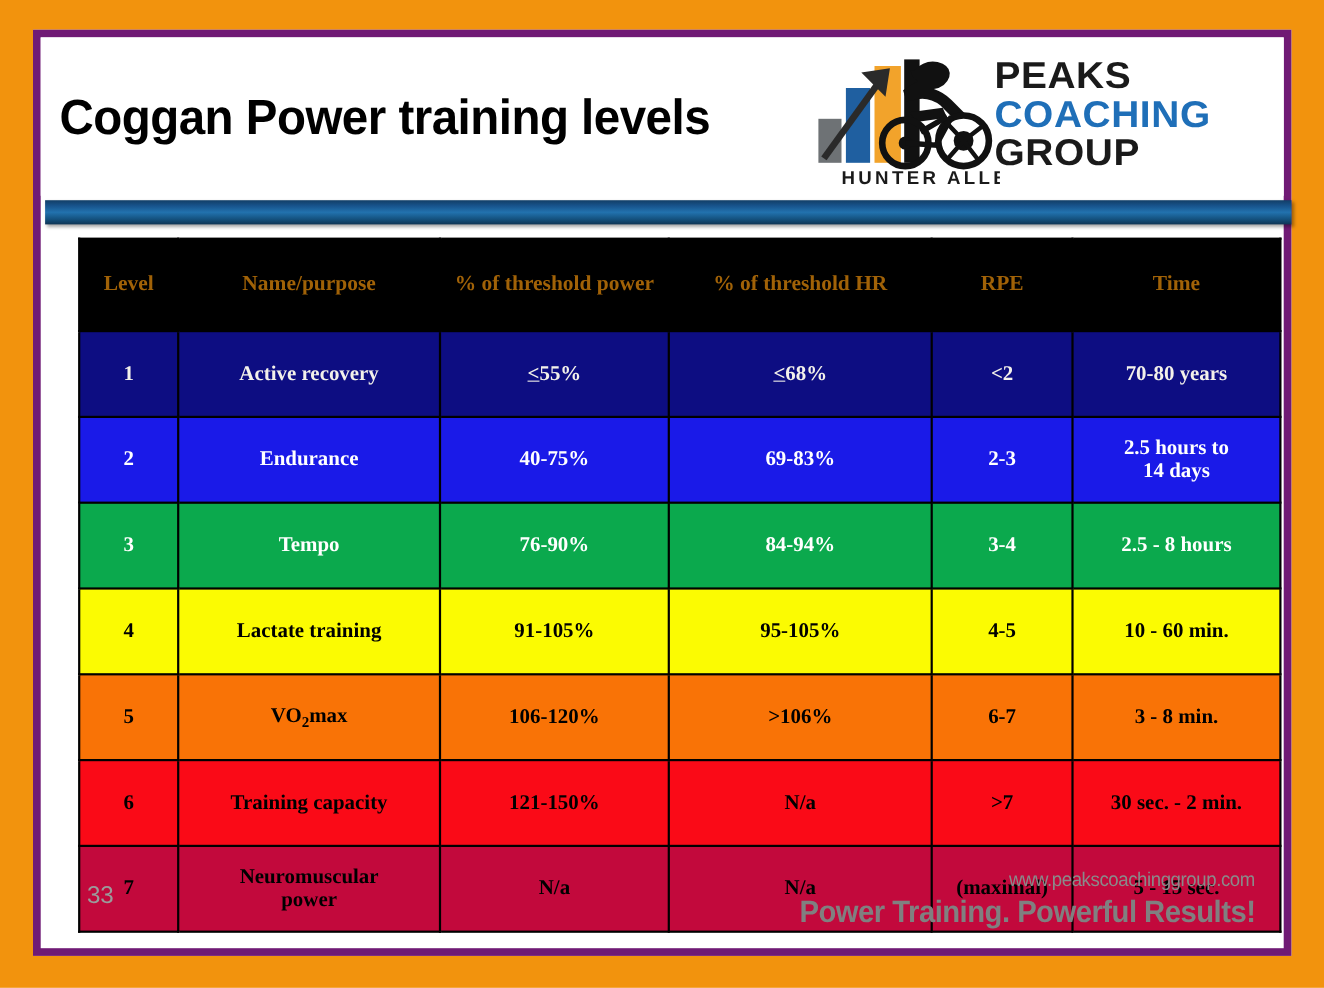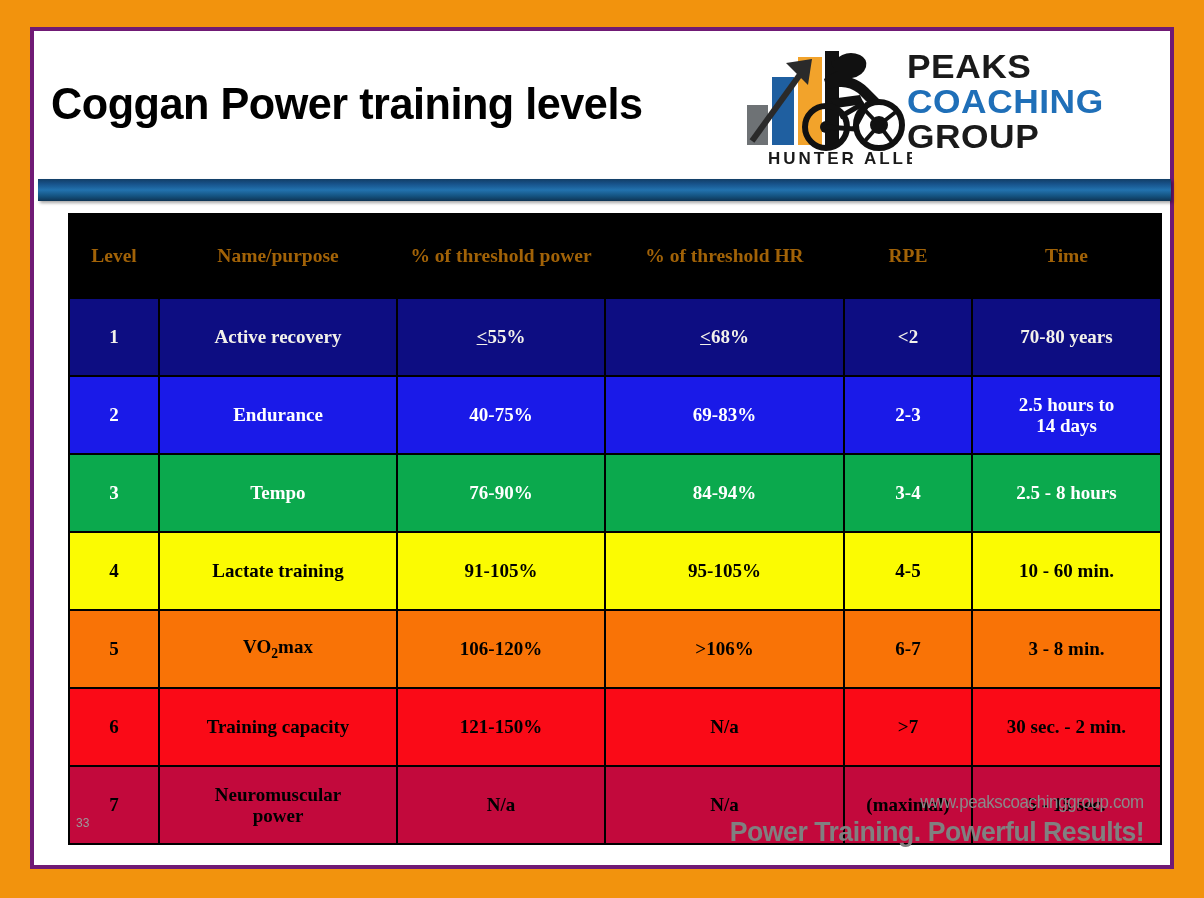--- a/index.html
+++ b/index.html
@@ -15,21 +15,21 @@
   }
 
   
   .slide-frame {
     position: absolute;
     left: 30px;
     top: 27px;
     width: 1144px;
     height: 842px;
     background: #ffffff;
-    border: 4px solid #701a75;
+    border: 7px solid #701a75;
     box-sizing: border-box;
     padding-left: 14px;
   }
 
   
   .title-band {
     position: absolute;
     left: 0;
     top: 0;
     width: 100%;
@@ -143,21 +143,21 @@
 
   .lte { text-decoration: underline; }
   sub { font-size: 0.72em; }
 
   
   .page-number {
     position: absolute;
     left: 42px;
     bottom: 35px;
     font-family: "Liberation Sans", sans-serif;
-    font-size: 12px;
+    font-size: 22px;
     color: #9B9B9B;
   }
   .footer-url {
     position: absolute;
     right: 26px;
     bottom: 52px;
     font-family: "Liberation Sans", sans-serif;
     font-size: 18px;
     color: #8A8A8A;
     letter-spacing: -0.4px;

